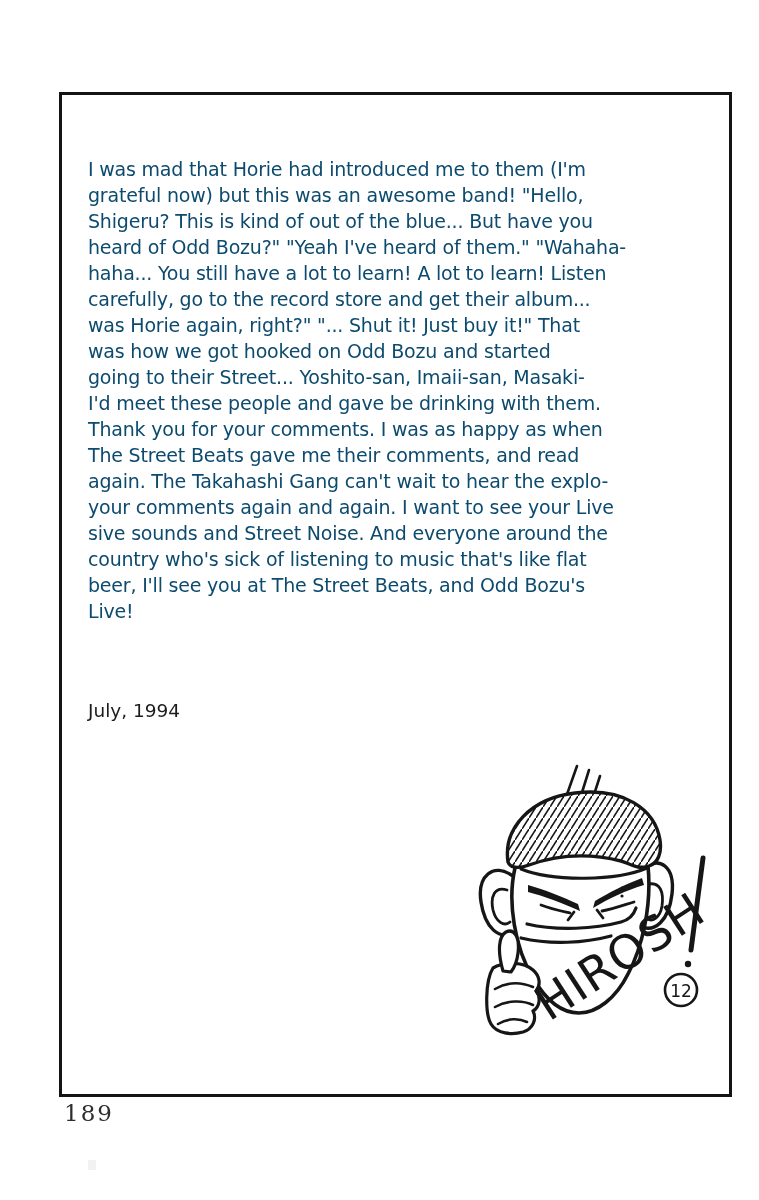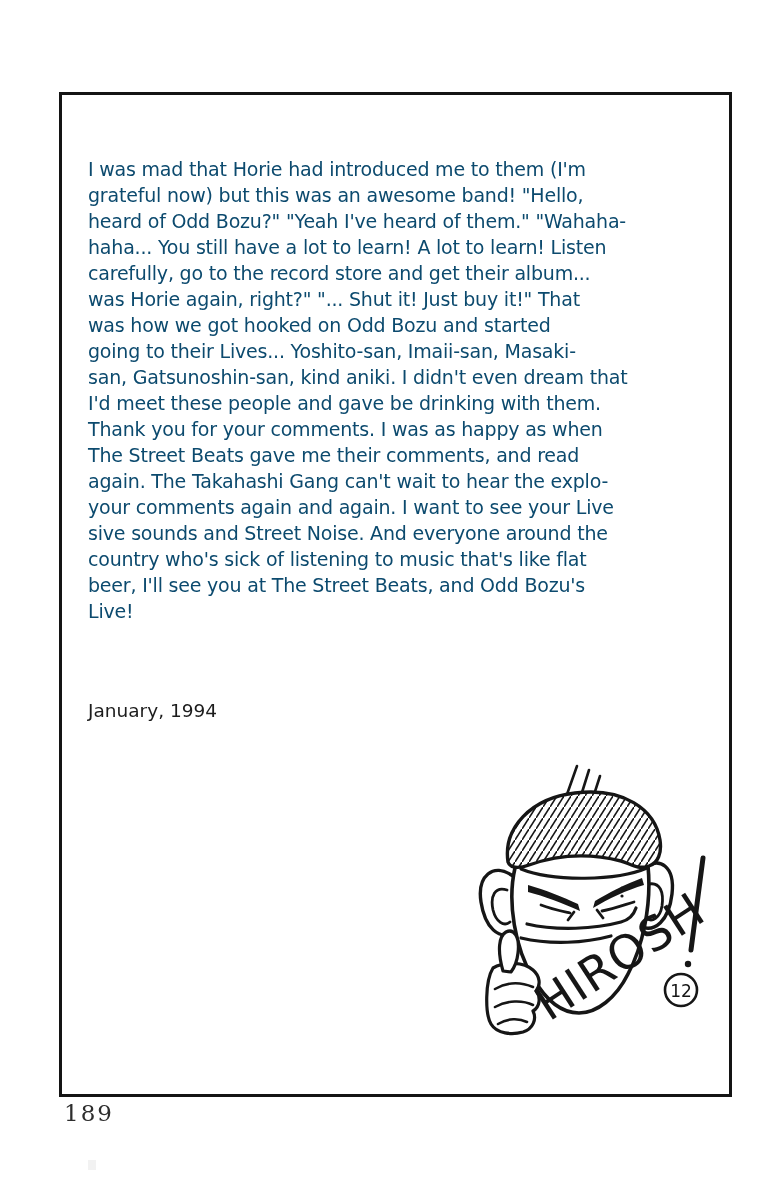--- a/index.html
+++ b/index.html
@@ -36,39 +36,39 @@
   }
 </style>
 </head>
 <body>
 
 <div class="page-frame"></div>
 
 <div class="text-block">
     <div class="text-line">I was mad that Horie had introduced me to them (I'm</div>
     <div class="text-line">grateful now) but this was an awesome band! "Hello,</div>
+    <div class="text-line">Shigeru? This is kind of out of the blue... But have you</div>
     <div class="text-line">heard of Odd Bozu?" "Yeah I've heard of them." "Wahaha-</div>
     <div class="text-line">haha... You still have a lot to learn! A lot to learn! Listen</div>
     <div class="text-line">carefully, go to the record store and get their album...</div>
     <div class="text-line">was Horie again, right?" "... Shut it! Just buy it!" That</div>
     <div class="text-line">was how we got hooked on Odd Bozu and started</div>
-    <div class="text-line">going to their Lives... Yoshito-san, Imaii-san, Masaki-</div>
-    <div class="text-line">san, Gatsunoshin-san, kind aniki. I didn't even dream that</div>
+    <div class="text-line">going to their Street... Yoshito-san, Imaii-san, Masaki-</div>
     <div class="text-line">I'd meet these people and gave be drinking with them.</div>
     <div class="text-line">Thank you for your comments. I was as happy as when</div>
     <div class="text-line">The Street Beats gave me their comments, and read</div>
     <div class="text-line">again. The Takahashi Gang can't wait to hear the explo-</div>
     <div class="text-line">your comments again and again. I want to see your Live</div>
     <div class="text-line">sive sounds and Street Noise. And everyone around the</div>
     <div class="text-line">country who's sick of listening to music that's like flat</div>
     <div class="text-line">beer, I'll see you at The Street Beats, and Odd Bozu's</div>
     <div class="text-line">Live!</div>
   </div>
 
-<div class="date-line">January, 1994</div>
+<div class="date-line">July, 1994</div>
 
 <svg class="doodle" viewBox="0 0 310 300" xmlns="http://www.w3.org/2000/svg">
   <defs>
     <pattern id="hatch" patternUnits="userSpaceOnUse" width="7" height="11">
       <rect width="7" height="11" fill="#ffffff"></rect>
       <line x1="0" y1="11" x2="7" y2="0" stroke="#161616" stroke-width="1.6"></line>
     </pattern>
   </defs>
 
   <g stroke="#161616" stroke-width="2.6" stroke-linecap="round" fill="none">

